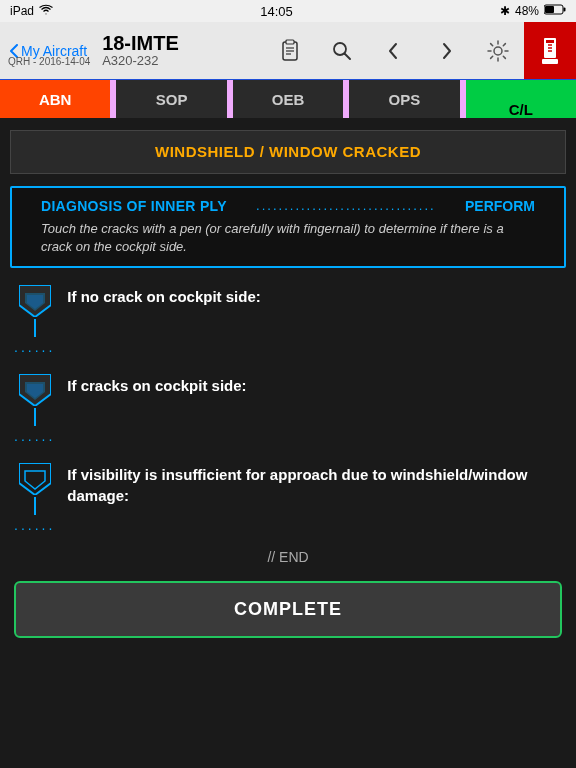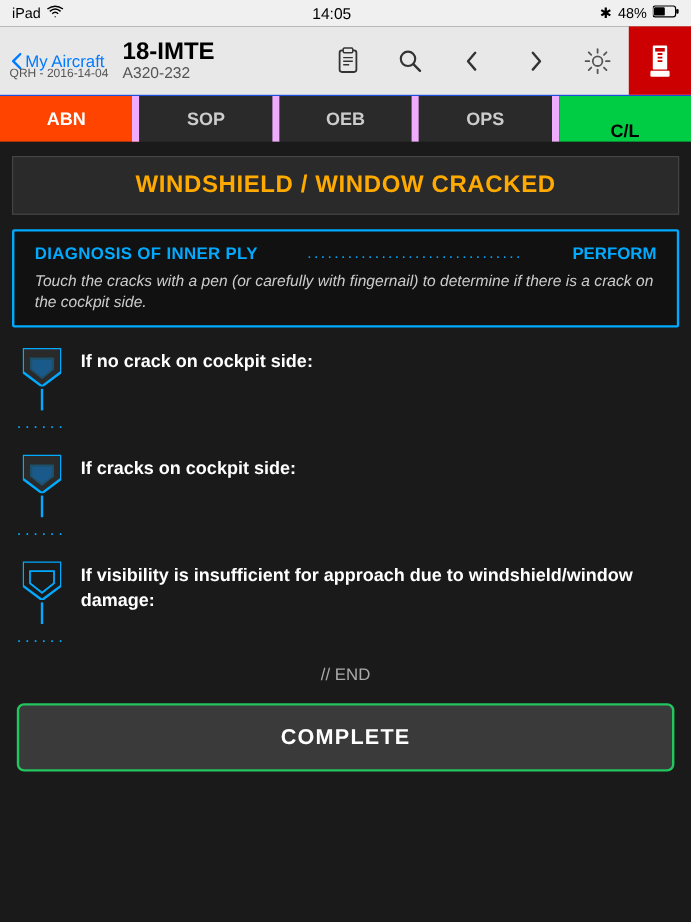--- a/index.html
+++ b/index.html
@@ -139,30 +139,30 @@
     
     #procedure-title {
       background: #2a2a2a;
       border: 1px solid #444;
       padding: 12px 10px;
       text-align: center;
       margin-bottom: 12px;
     }
     #procedure-title span {
       color: #ffaa00;
-      font-size: 20px;
+      font-size: 15px;
       font-weight: bold;
       letter-spacing: 0.5px;
     }
 
     
     #diagnosis-box {
       border: 2px solid #00aaff;
       background: #111;
-      padding: 10px 17px;
+      padding: 10px 29px;
       margin-bottom: 14px;
       border-radius: 2px;
     }
     #diagnosis-header {
       display: flex;
       justify-content: space-between;
       margin-bottom: 6px;
     }
     .diag-label {
       color: #00aaff;

